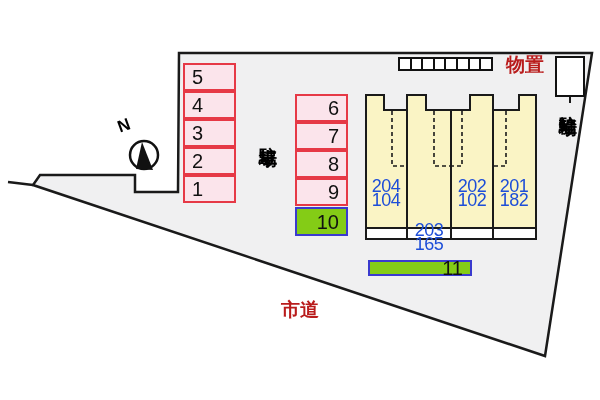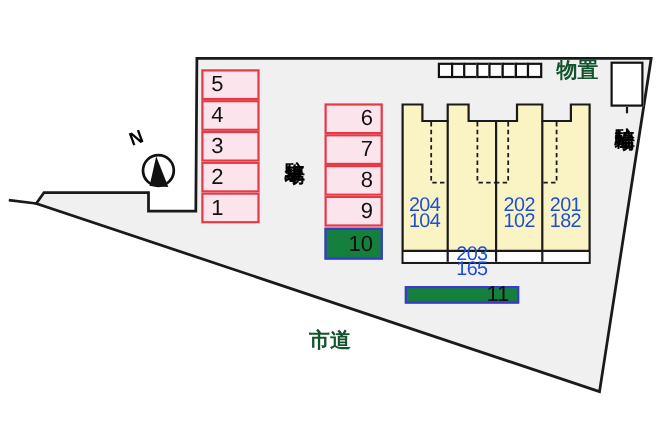--- a/index.html
+++ b/index.html
@@ -8,36 +8,36 @@
     font-family:"Liberation Sans","DejaVu Sans",sans-serif;color:#000;
   }
   .stage svg{position:absolute;left:0;top:0;}
   .abs{position:absolute;box-sizing:border-box;}
   
   .space{
     position:absolute;box-sizing:border-box;display:flex;align-items:center;
     font-size:20px;line-height:20px;color:#111;
   }
   .space.pink{background:#fbe4eb;border:2px solid #e63946;}
-  .space.blue{background:#15803d;border:2px solid #3a3ace;}
+  .space.blue{background:#84cc16;border:2px solid #3a3ace;}
   .align-l{justify-content:flex-start;padding-left:7px;}
   .align-r{justify-content:flex-end;padding-right:7px;}
   
   .unit{
     position:absolute;width:44px;text-align:center;font-size:18px;line-height:14px;
     letter-spacing:-0.5px;color:#1d4ed8;
   }
   
   .sq-row{position:absolute;display:flex;}
   .sq{box-sizing:border-box;width:13.6px;height:14px;background:#fff;border:2px solid #111;margin-left:-2px;}
   .sq:first-child{margin-left:0;}
   
   .shed{position:absolute;background:#fff;border:2px solid #111;}
   
-  .jp{position:absolute;font-size:19px;line-height:20px;font-weight:700;color:#14532d;white-space:nowrap;}
+  .jp{position:absolute;font-size:19px;line-height:20px;font-weight:700;color:#b91c1c;white-space:nowrap;}
   .jp-v{
     position:absolute;font-size:18px;font-weight:700;color:#000;
     writing-mode:vertical-rl;text-orientation:upright;letter-spacing:2px;line-height:21px;
   }
   .north{
     position:absolute;font-size:17px;font-weight:700;color:#000;
     transform:rotate(-20deg);
   }
 </style>
 </head>

